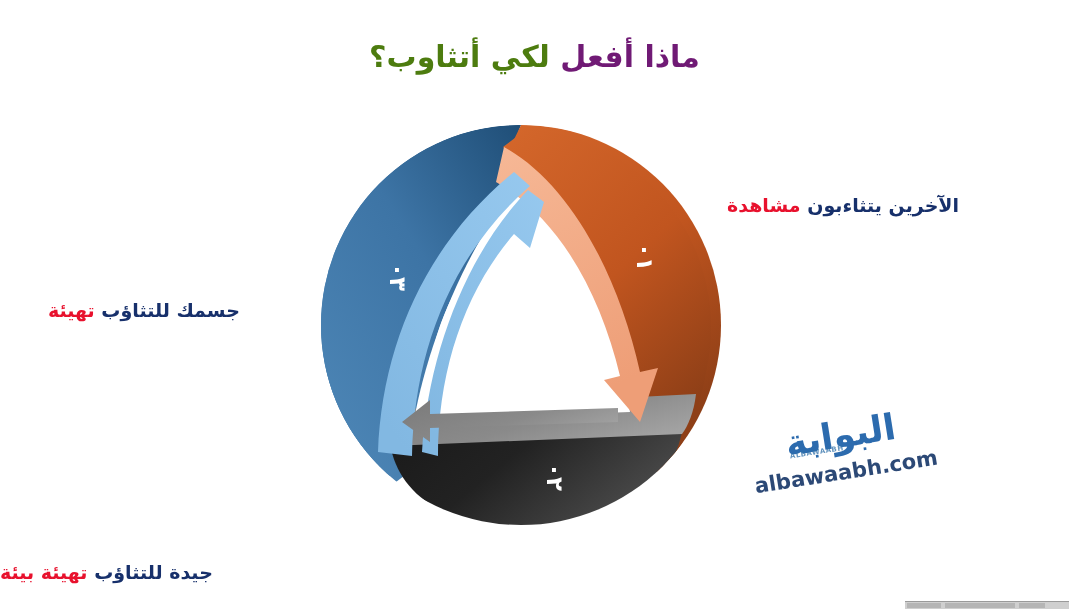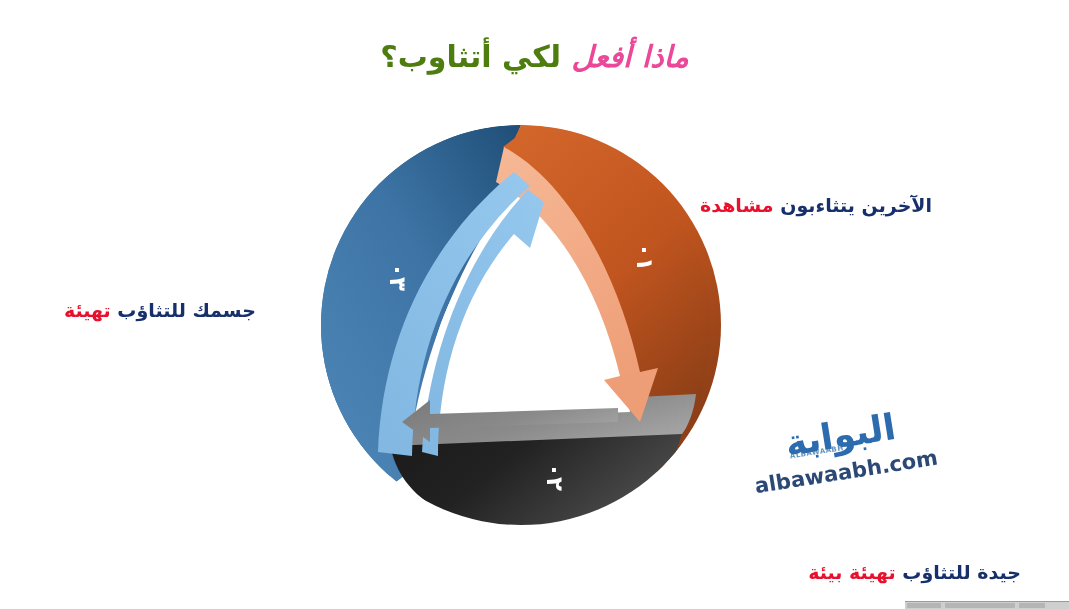--- a/index.html
+++ b/index.html
@@ -45,23 +45,23 @@
     position: absolute;
     direction: rtl;
     font-size: 19px;
     font-weight: bold;
     line-height: 1.3;
     white-space: nowrap;
   }
   .callout .c-red  { color: #E8112D; }
   .callout .c-navy { color: #17306B; }
 
-  #label-1 { top: 193px; left: 700px; }
-  #label-3 { top: 298px; left: 64px;  }
-  #label-2 { top: 560px; left: 8px;  width: 1013px; text-align: right; }
+  #label-1 { top: 193px; left: 727px; }
+  #label-3 { top: 298px; left: 48px;  }
+  #label-2 { top: 560px; left: 0;  width: 1013px; text-align: left; }
 
   
   #diagram {
     position: absolute;
     top: 122px;
     left: 318px;
     width: 406px;
     height: 406px;
   }
   #diagram svg { display: block; width: 100%; height: 100%; }
@@ -138,21 +138,21 @@
     height: 5px;
     background: #b5b5b5;
   }
 </style>
 </head>
 <body>
 
 <div id="canvas">
 
   <div class="title-block">
-    <span class="t-red" style="color: #ec4899; font-style: italic;">ماذا أفعل</span>
+    <span class="t-red" style="color: #701a75;">ماذا أفعل</span>
     <span class="t-navy" style="color: #4d7c0f;">لكي أتثاوب؟</span>
   </div>
 
   <div id="diagram">
     <svg viewBox="0 0 406 406" xmlns="http://www.w3.org/2000/svg" aria-hidden="true">
       <defs>
         <linearGradient id="gradOrange" x1="0" y1="0" x2="0.55" y2="1">
           <stop offset="0%" stop-color="#D4672B"></stop>
           <stop offset="55%" stop-color="#C1551F"></stop>
           <stop offset="100%" stop-color="#8E3F17"></stop>

